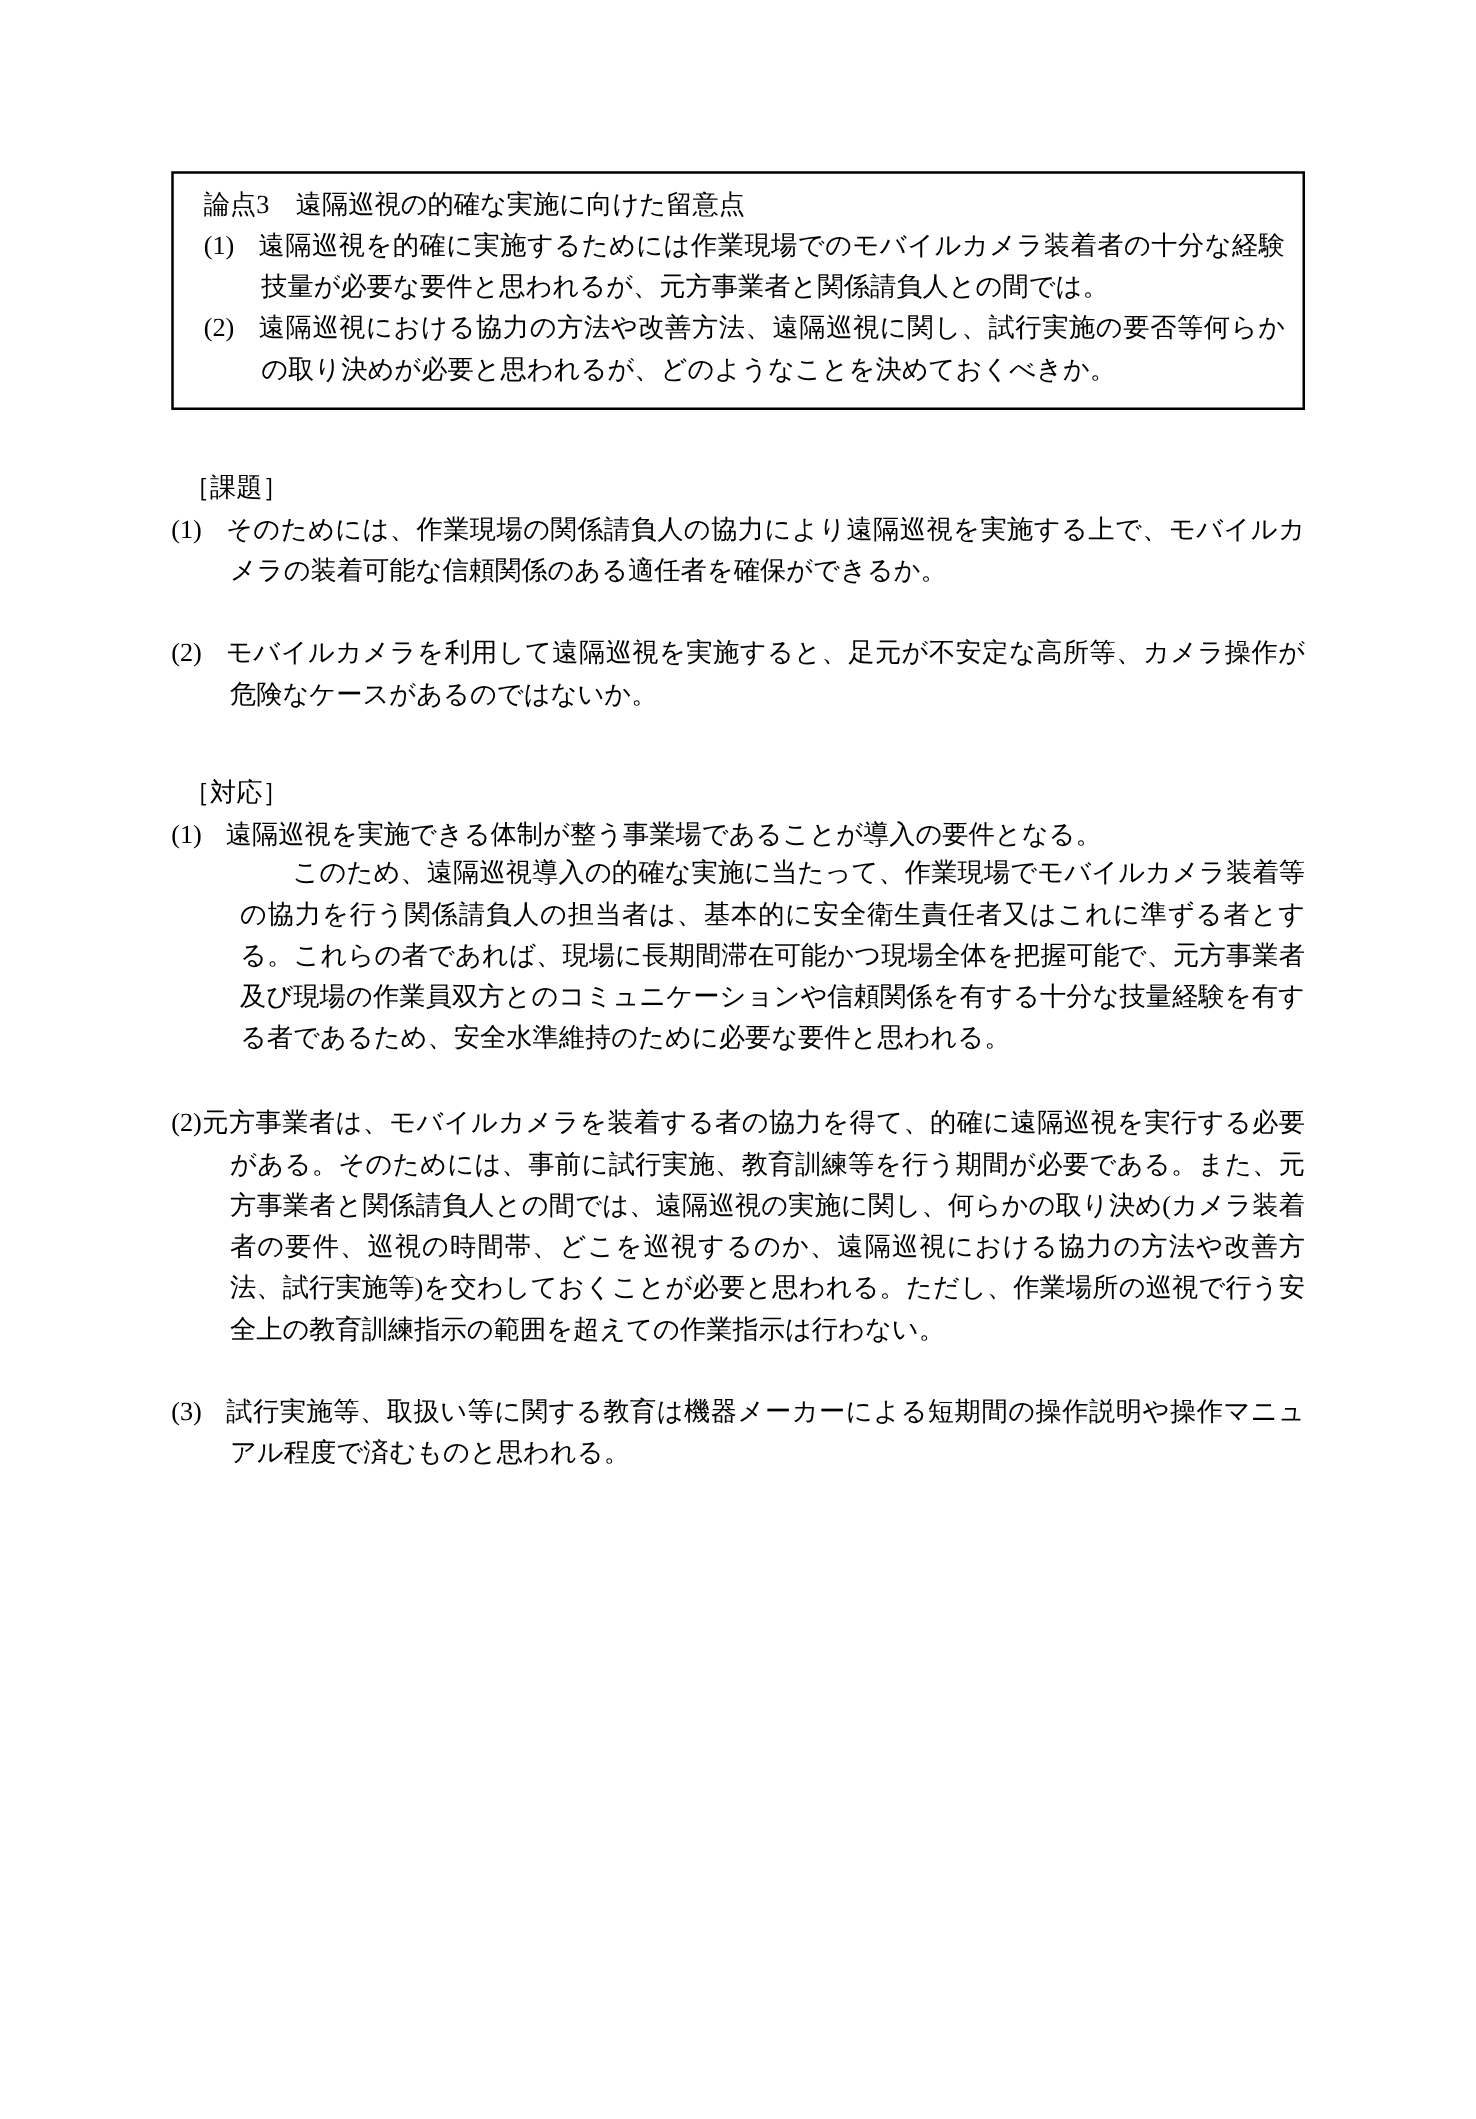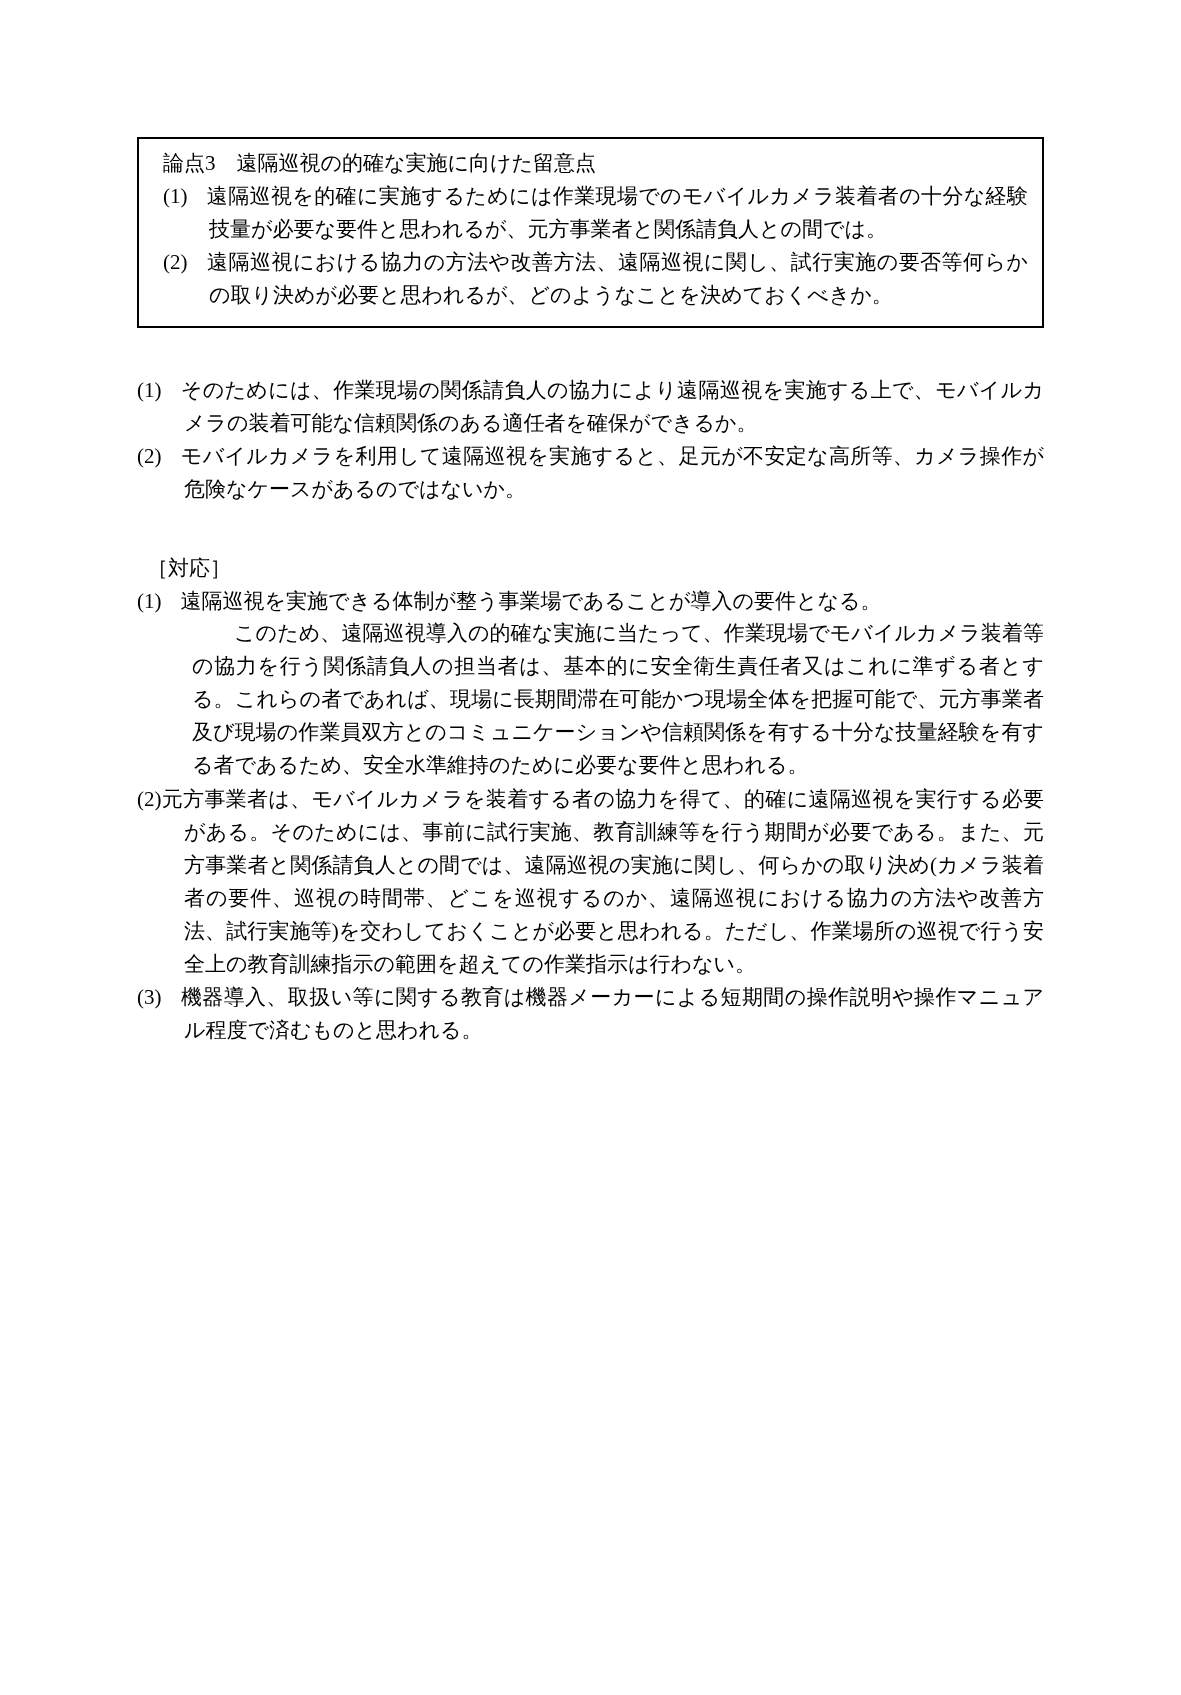--- a/index.html
+++ b/index.html
@@ -44,20 +44,21 @@
   .lbl.sp {
     margin-right: 19px;
   }
   .section {
     margin-top: 46px;
   }
   .section-heading {
     padding-left: 10px;
   }
   .section .item {
+    margin-top: 33px;
   }
   .section .section-heading + .item {
     margin-top: 0;
   }
   .cont {
     margin: 0 0 0 8px;
     text-indent: 42px;
     padding-left: 0;
     font-family: Liberation Mono, monospace;
   }
@@ -67,27 +68,28 @@
 
 <div class="page">
 
   <div class="notice-box">
     <div class="box-title">論点3　遠隔巡視の的確な実施に向けた留意点</div>
     <div class="box-item"><span class="lbl sp">(1)</span><span>遠隔巡視を的確に実施するためには作業現場でのモバイルカメラ装着者の十分な経験技量が必要な要件と思われるが、元方事業者と関係請負人との間では。</span></div>
     <div class="box-item"><span class="lbl sp">(2)</span><span>遠隔巡視における協力の方法や改善方法、遠隔巡視に関し、試行実施の要否等何らかの取り決めが必要と思われるが、どのようなことを決めておくべきか。</span></div>
   </div>
 
   <div class="section">
+    <div class="section-heading">［課題］</div>
     <div class="item"><span class="lbl sp">(1)</span><span>そのためには、作業現場の関係請負人の協力により遠隔巡視を実施する上で、モバイルカメラの装着可能な信頼関係のある適任者を確保ができるか。</span></div>
     <div class="item"><span class="lbl sp">(2)</span><span>モバイルカメラを利用して遠隔巡視を実施すると、足元が不安定な高所等、カメラ操作が危険なケースがあるのではないか。</span></div>
   </div>
 
   <div class="section">
     <div class="section-heading">［対応］</div>
     <div class="item">
       <div><span class="lbl sp">(1)</span><span>遠隔巡視を実施できる体制が整う事業場であることが導入の要件となる。</span></div>
       <p class="cont">このため、遠隔巡視導入の的確な実施に当たって、作業現場でモバイルカメラ装着等の協力を行う関係請負人の担当者は、基本的に安全衛生責任者又はこれに準ずる者とする。これらの者であれば、現場に長期間滞在可能かつ現場全体を把握可能で、元方事業者及び現場の作業員双方とのコミュニケーションや信頼関係を有する十分な技量経験を有する者であるため、安全水準維持のために必要な要件と思われる。</p>
     </div>
     <div class="item"><span class="lbl">(2)</span><span>元方事業者は、モバイルカメラを装着する者の協力を得て、的確に遠隔巡視を実行する必要がある。そのためには、事前に試行実施、教育訓練等を行う期間が必要である。また、元方事業者と関係請負人との間では、遠隔巡視の実施に関し、何らかの取り決め(カメラ装着者の要件、巡視の時間帯、どこを巡視するのか、遠隔巡視における協力の方法や改善方法、試行実施等)を交わしておくことが必要と思われる。ただし、作業場所の巡視で行う安全上の教育訓練指示の範囲を超えての作業指示は行わない。</span></div>
-    <div class="item"><span class="lbl sp">(3)</span><span>機器導入、取扱い等に関する教育は機器メーカーによる短期間の操作説明や操作マニュアル程度で済むものと思われる。</span></div>
+    <div class="item"><span class="lbl sp">(3)</span><span>試行実施等、取扱い等に関する教育は機器メーカーによる短期間の操作説明や操作マニュアル程度で済むものと思われる。</span></div>
   </div>
 
 </div>
 
 </body></html>

